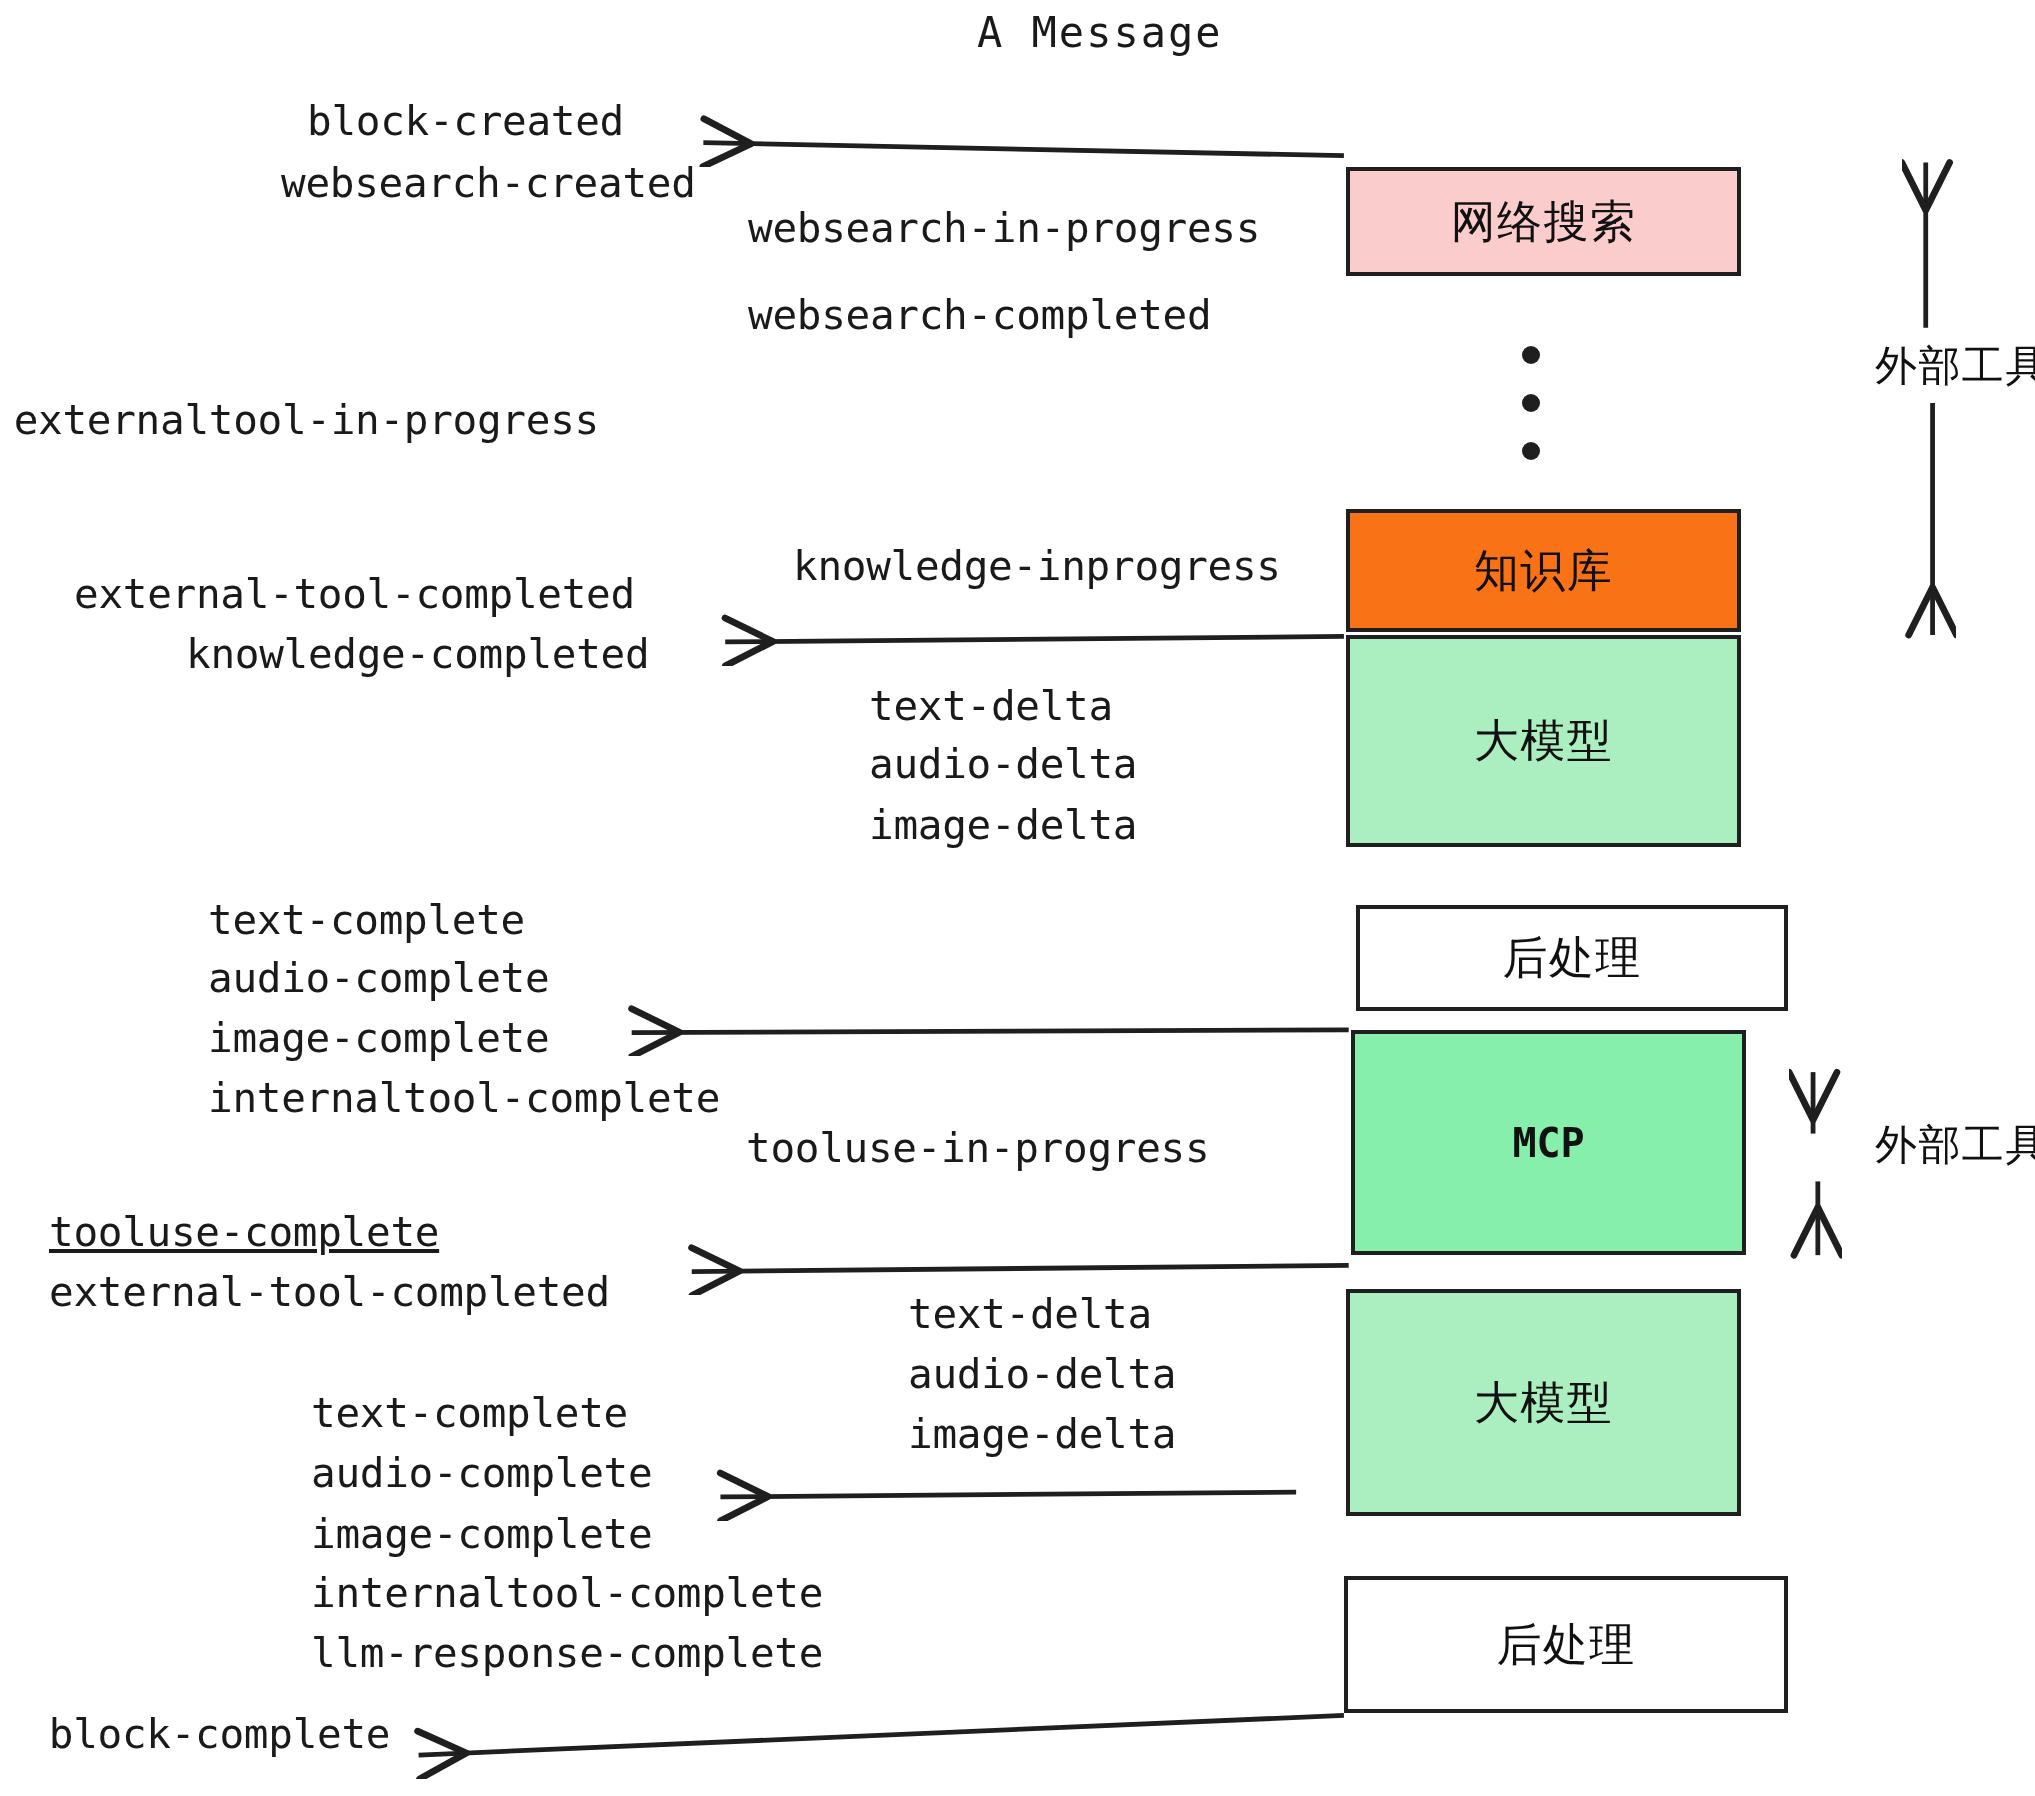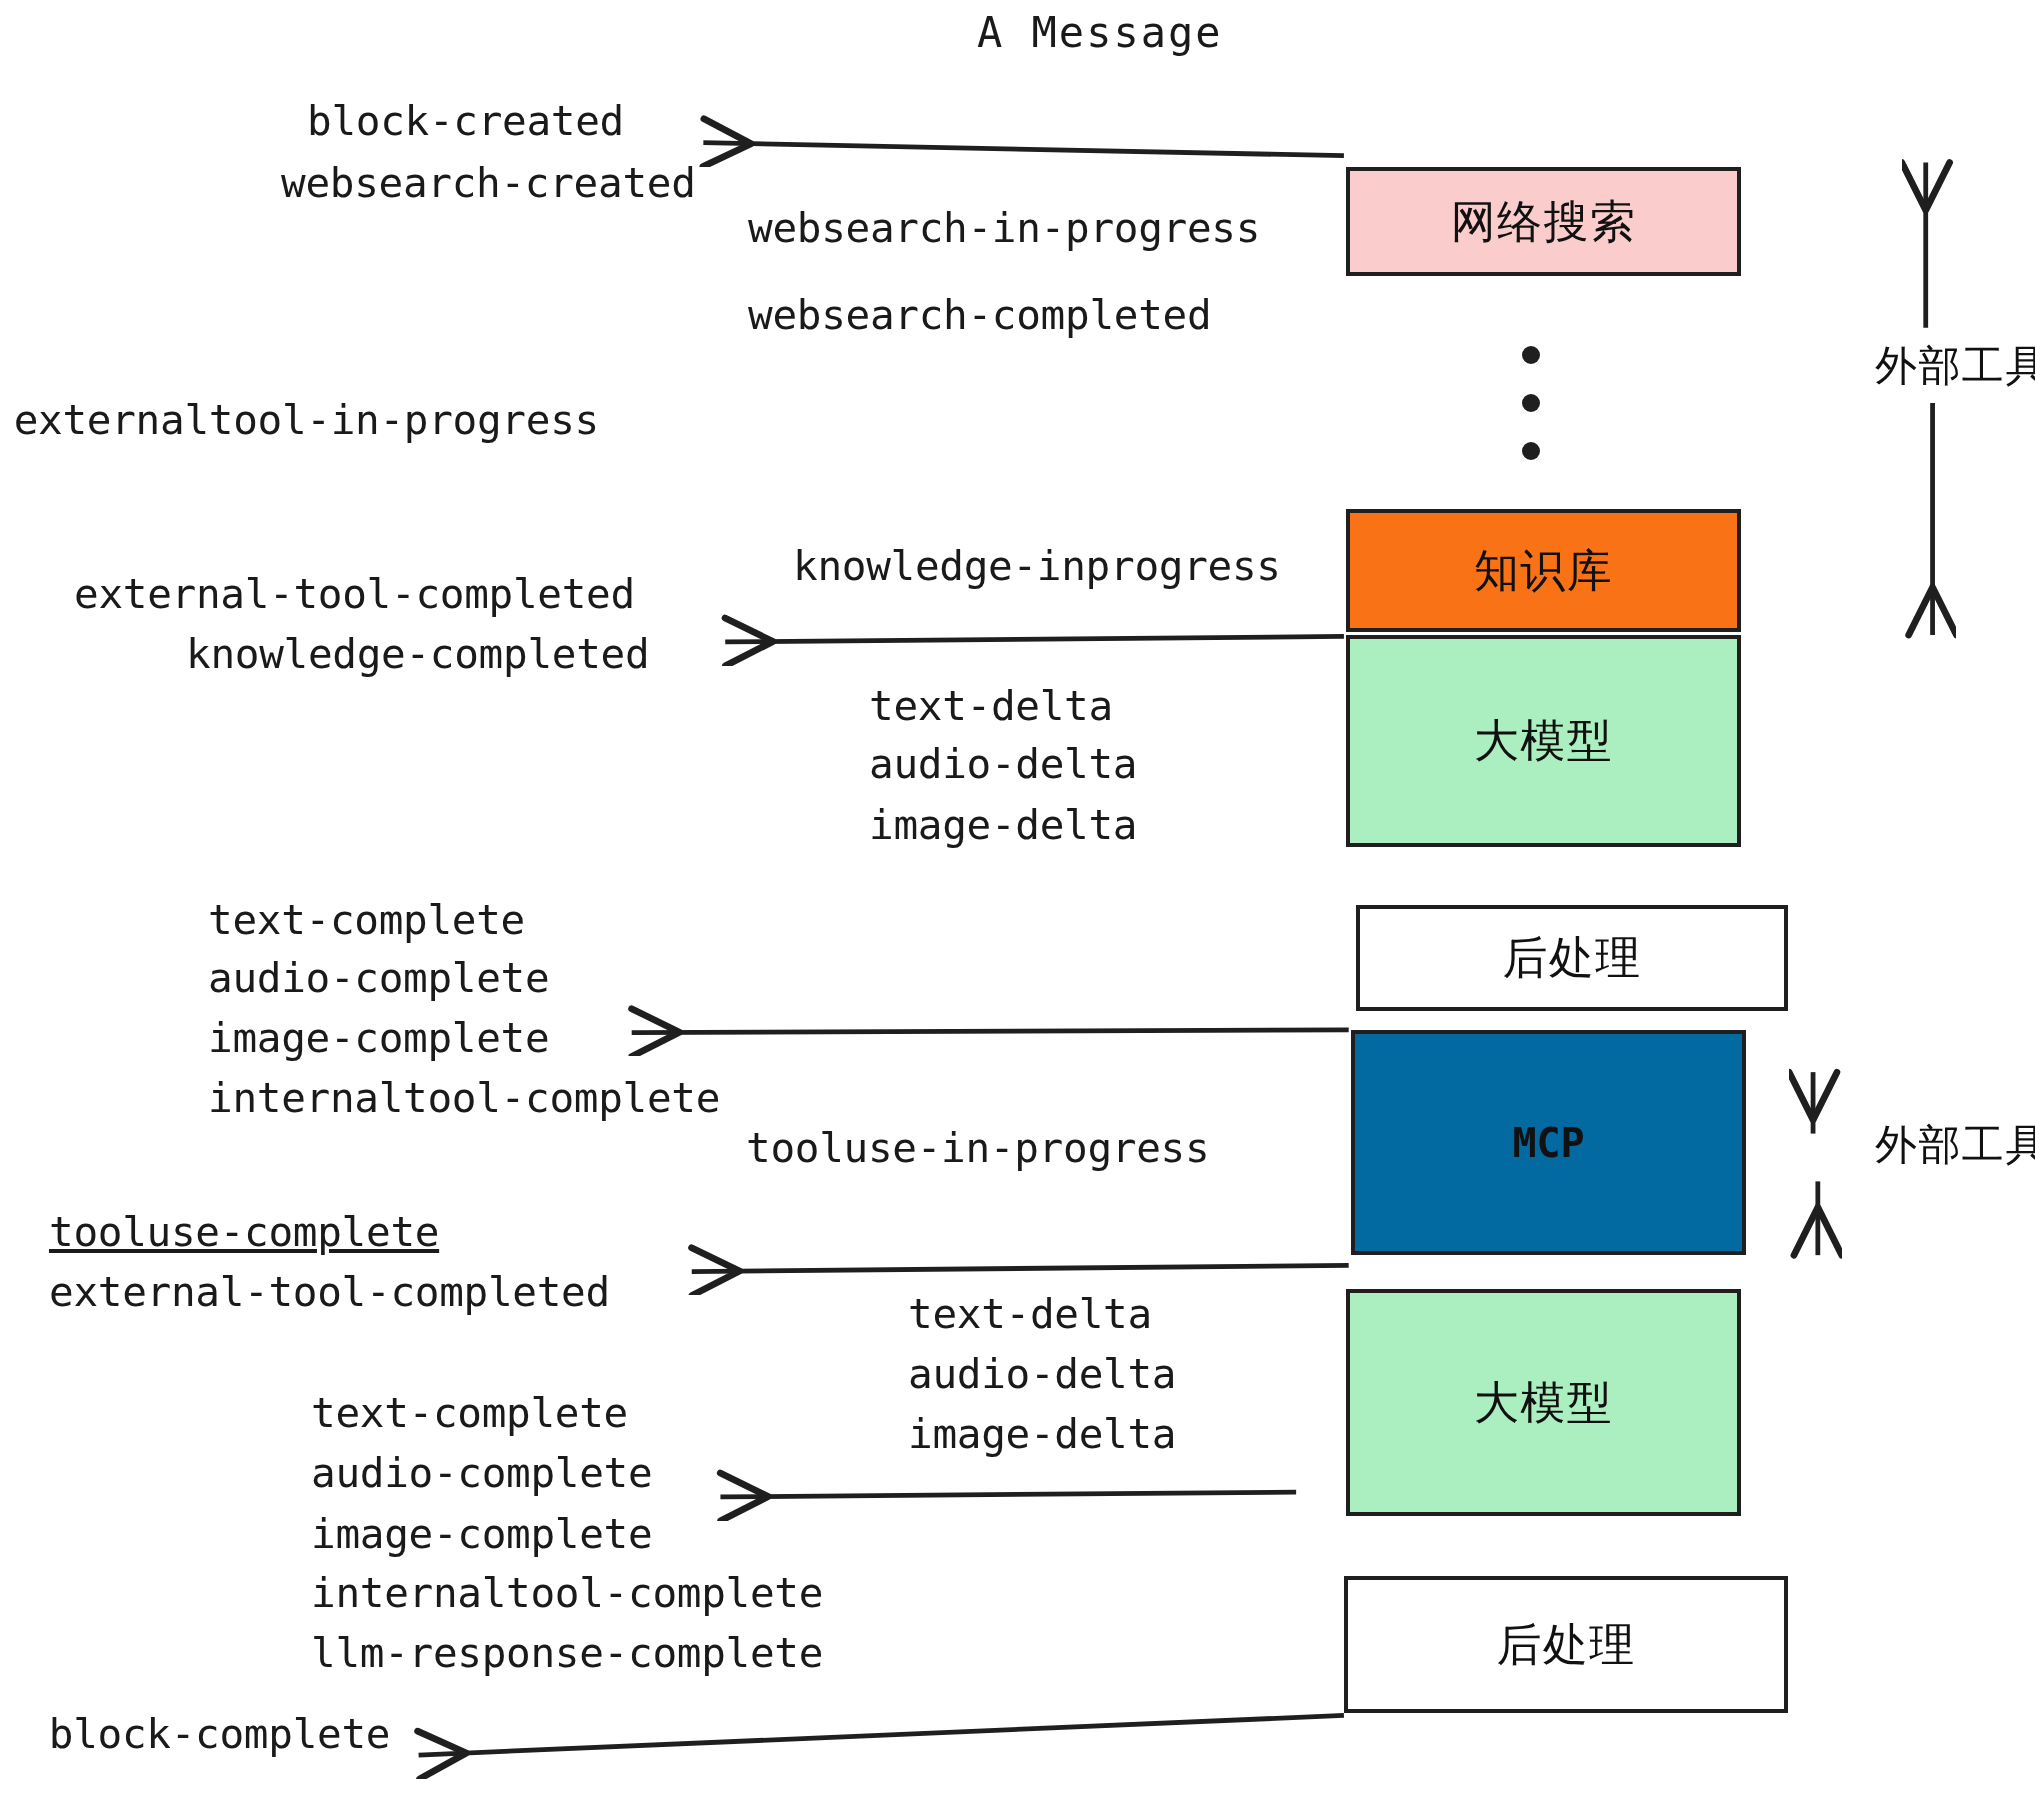--- a/index.html
+++ b/index.html
@@ -90,21 +90,21 @@
   </div>
 
   <div class="box" style="left:1346px; top:635px; width:395px; height:212px; background:#ABEFC0;">
     <span>大模型</span>
   </div>
 
   <div class="box" style="left:1356px; top:905px; width:432px; height:106px; background:#FFFFFF;">
     <span>后处理</span>
   </div>
 
-  <div class="box mono" style="left:1351px; top:1030px; width:395px; height:225px; background:#0369a1;">
+  <div class="box mono" style="left:1351px; top:1030px; width:395px; height:225px; background:#86efac;">
     <span>MCP</span>
   </div>
 
   <div class="box" style="left:1346px; top:1289px; width:395px; height:227px; background:#ABEFC0;">
     <span>大模型</span>
   </div>
 
   <div class="box" style="left:1344px; top:1576px; width:444px; height:137px; background:#FFFFFF;">
     <span>后处理</span>
   </div>

